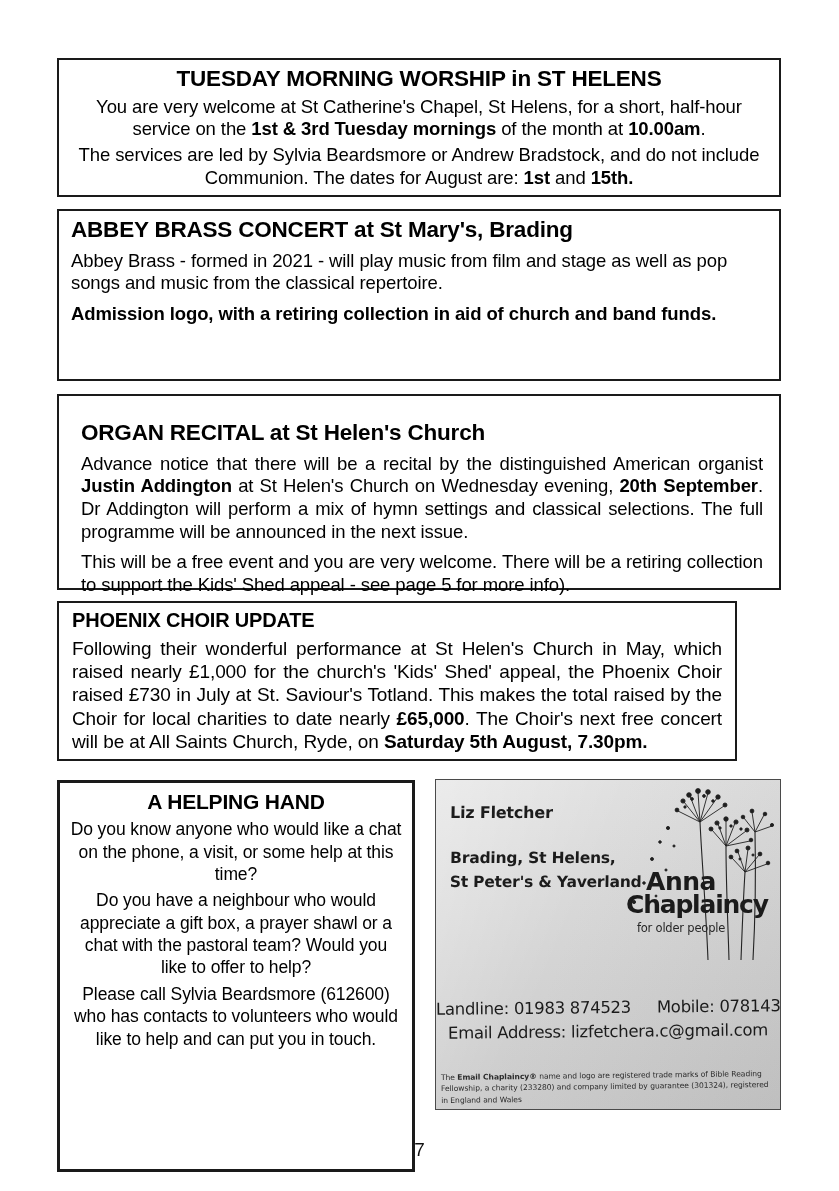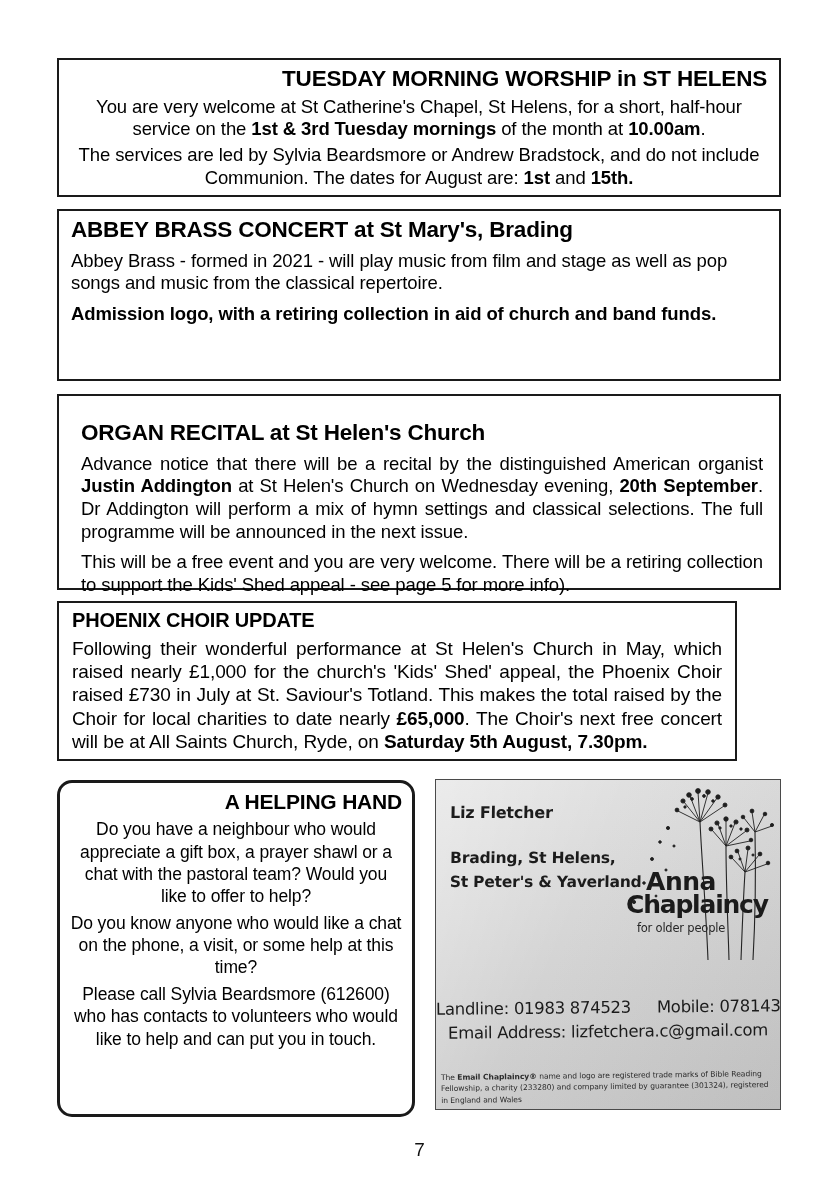--- a/index.html
+++ b/index.html
@@ -33,21 +33,21 @@
   .box-inner {
     padding: 6px 12px 8px 12px;
   }
 
   .hdr {
     font-weight: bold;
     letter-spacing: -0.2px;
     line-height: 1.15;
     margin: 0 0 4px 0;
   }
-  .hdr-center { text-align: right; }
+  .hdr-center { text-align: center; }
 
   p.body {
     margin: 0 0 6px 0;
     line-height: 1.22;
     letter-spacing: -0.1px;
   }
   p.body:last-child { margin-bottom: 0; }
   .j { text-align: justify; text-align-last: left; }
   .c { text-align: center; }
   b, .b { font-weight: bold; }
@@ -77,23 +77,22 @@
   
   #box-choir {
     left: 57px; top: 601px; width: 680px; height: 160px;
   }
   #box-choir .box-inner { padding: 6px 13px 6px 13px; }
   #box-choir .hdr { font-size: 20px; margin-bottom: 5px; }
   #box-choir p.body { font-size: 19px; margin-bottom: 0; }
 
   
   #box-helping {
-    left: 57px; top: 780px; width: 358px; height: 337px;
+    left: 57px; top: 780px; width: 358px; height: 392px;
     border-width: 3px;
-    border-radius: 15px;
   }
   #box-helping .box-inner { padding: 7px 10px 6px 10px; }
   #box-helping .hdr { font-size: 21px; margin-bottom: 4px; }
   #box-helping p.body { font-size: 17.5px; text-align: center; margin-bottom: 4px; line-height: 1.28; }
 
   
   #advert-card {
     position: absolute;
     left: 435px; top: 779px; width: 346px; height: 331px;
     background: #d6d6d6;
@@ -218,22 +217,22 @@
   <div class="box" id="box-choir">
     <div class="box-inner">
       <div class="hdr">PHOENIX CHOIR UPDATE</div>
       <p class="body j"><span>Following their wonderful performance at St Helen's Church in May, which raised nearly £1,000 for the church's 'Kids' Shed' appeal, the Phoenix Choir raised £730 in July at St. Saviour's Totland. This makes the total raised by the Choir for local charities to date nearly </span><b>£65,000</b><span>. The Choir's next free concert will be at All Saints Church, Ryde, on </span><b>Saturday 5th August, 7.30pm.</b></p>
     </div>
   </div>
 
   <div class="box" id="box-helping">
     <div class="box-inner">
       <div class="hdr hdr-center">A HELPING HAND</div>
+      <p class="body c">Do you know anyone who would like a chat on the phone, a visit, or some help at this time?</p>
       <p class="body c">Do you have a neighbour who would appreciate a gift box, a prayer shawl or a chat with the pastoral team? Would you like to offer to help?</p>
-      <p class="body c">Do you know anyone who would like a chat on the phone, a visit, or some help at this time?</p>
       <p class="body c">Please call Sylvia Beardsmore (612600) who has contacts to volunteers who would like to help and can put you in touch.</p>
     </div>
   </div>
 
   <div id="advert-card">
     <div class="grain"></div>
 
     <div class="ad-contactblock">
       <div class="ad-name">Liz Fletcher</div>
       <div class="ad-area">

